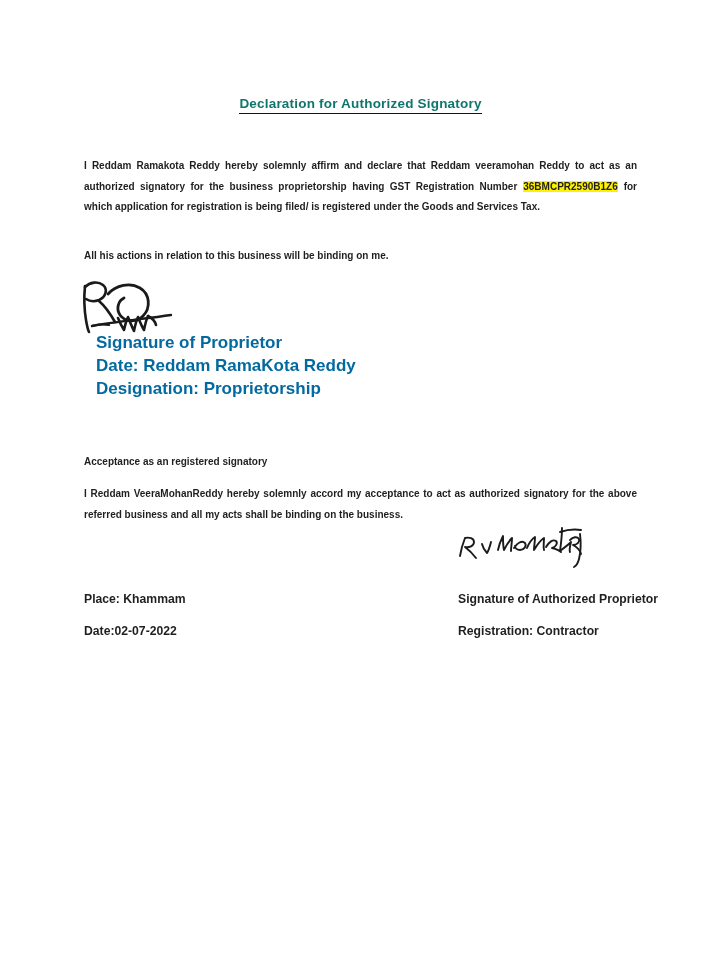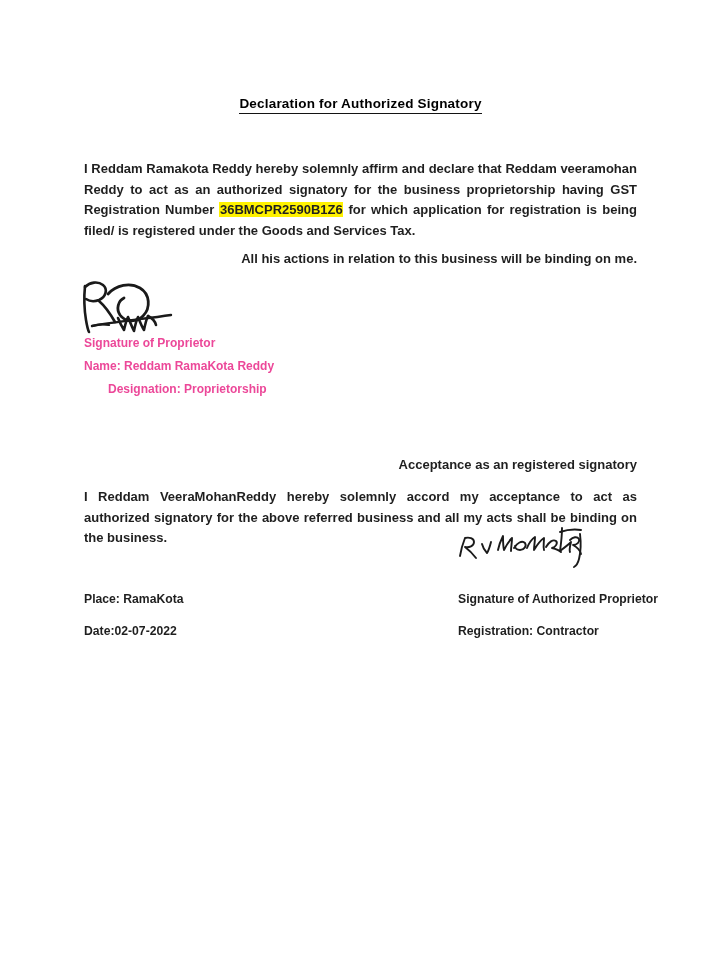--- a/index.html
+++ b/index.html
@@ -24,67 +24,67 @@
     top: 0;
     width: 553px;
   }
   .doc-title {
     margin: 0;
     padding: 0;
     text-align: center;
     font-size: 13.5px;
     font-weight: bold;
     letter-spacing: 0.2px;
-    color: #000000;
+    color: #0f766e;
     position: absolute;
     left: 0;
     top: 96px;
     width: 553px;
   }
   .doc-title span {
     border-bottom: 1.4px solid #131313;
     padding-bottom: 2px;
   }
   .para {
     position: absolute;
     left: 0;
     width: 553px;
-    font-size: 13px;
+    font-size: 10px;
     font-weight: bold;
     line-height: 20.5px;
     color: #1f1f1f;
     text-align: justify;
     text-justify: inter-word;
   }
   .para.nojustify {
-    text-align: right;
+    text-align: left;
   }
   .p-declaration { top: 146px; }
   .p-binding     { top: 236px; }
   .p-accept-head { top: 442px; }
   .p-accept-body { top: 474px; }
 
   .hl {
     background: #fff200;
     color: #1f1f1f;
     padding: 0 0.5px;
   }
 
   .block-left {
     position: absolute;
-    left: 0;
-    font-size: 12px;
+    left: 12px;
+    font-size: 17px;
     font-weight: bold;
     line-height: 24px;
-    color: #ec4899;
+    color: #0369a1;
     white-space: nowrap;
   }
   .sig-line-1 { top: 331px; }
   .sig-line-2 { top: 354px; }
-  .sig-line-3 { top: 377px; margin-left: 24px; }
+  .sig-line-3 { top: 377px; }
 
   .footer-row {
     position: absolute;
     left: 0;
     width: 553px;
     font-size: 12.2px;
     font-weight: bold;
     color: #1f1f1f;
   }
   .footer-row .left {
@@ -134,30 +134,30 @@
     <h1 class="doc-title">
       <span>Declaration for Authorized Signatory</span>
     </h1>
 
     <p class="para p-declaration"><span>I Reddam Ramakota Reddy hereby solemnly affirm and declare that Reddam veeramohan Reddy  to act as an authorized signatory for the business proprietorship having GST Registration Number </span><span class="hl">36BMCPR2590B1Z6</span><span> for which application for registration is being filed/ is registered under the Goods and Services Tax.</span></p>
 
     <p class="para nojustify p-binding">All his actions in relation to this business will be binding on me.</p>
 
     <div class="block-left sig-line-1">Signature of Proprietor</div>
 
-    <div class="block-left sig-line-2">Name: Reddam RamaKota Reddy</div>
+    <div class="block-left sig-line-2">Date: Reddam RamaKota Reddy</div>
 
     <div class="block-left sig-line-3">Designation: Proprietorship</div>
 
     <p class="para nojustify p-accept-head">Acceptance as an registered signatory</p>
 
     <p class="para p-accept-body">I Reddam VeeraMohanReddy hereby solemnly accord my acceptance to act as authorized signatory for the above referred business and all my acts shall be binding on the business.</p>
 
     <div class="footer-row footer-1">
-      <div class="left">Place: RamaKota</div>
+      <div class="left">Place: Khammam</div>
       <div class="right">Signature of Authorized Proprietor</div>
     </div>
 
     <div class="footer-row footer-2">
       <div class="left">Date:02-07-2022</div>
       <div class="right">Registration: Contractor</div>
     </div>
 
   </div>
 

